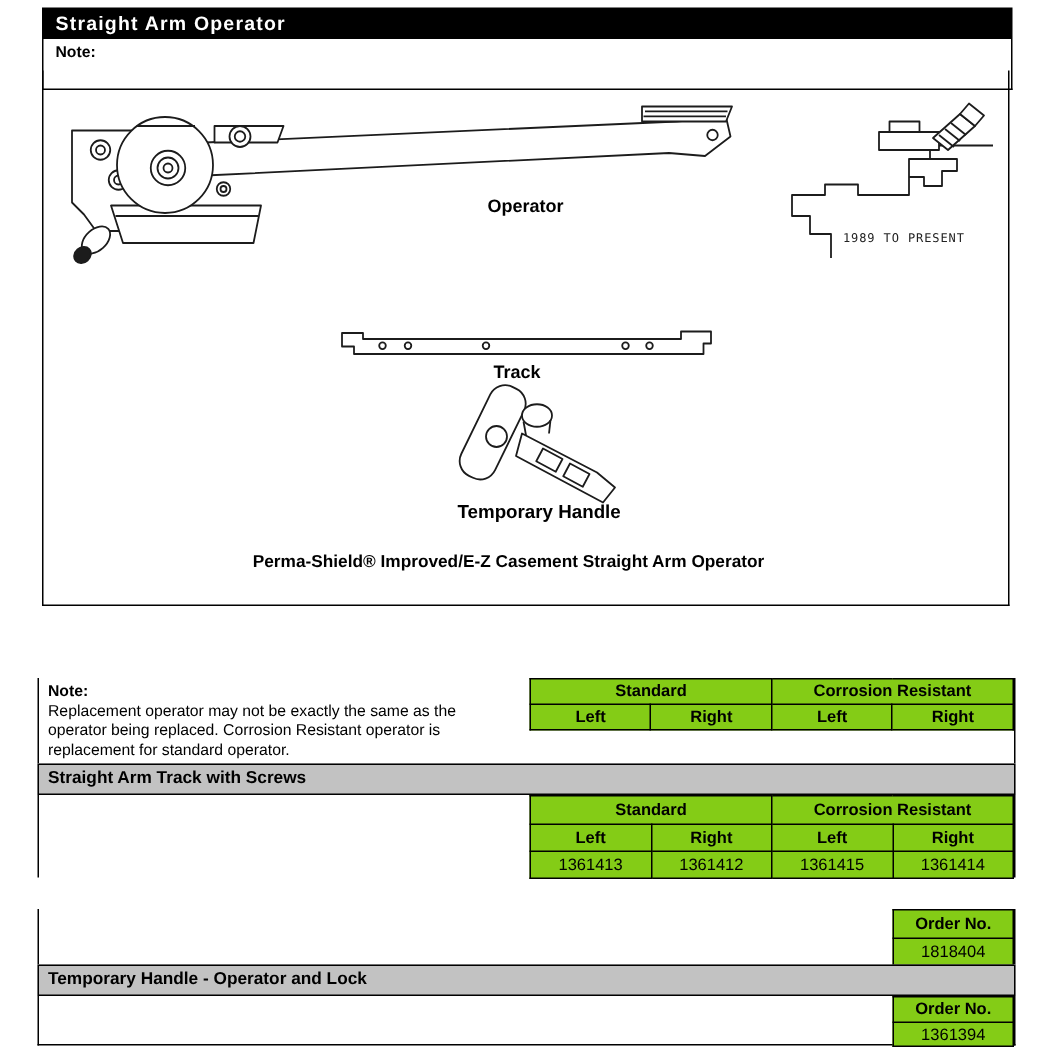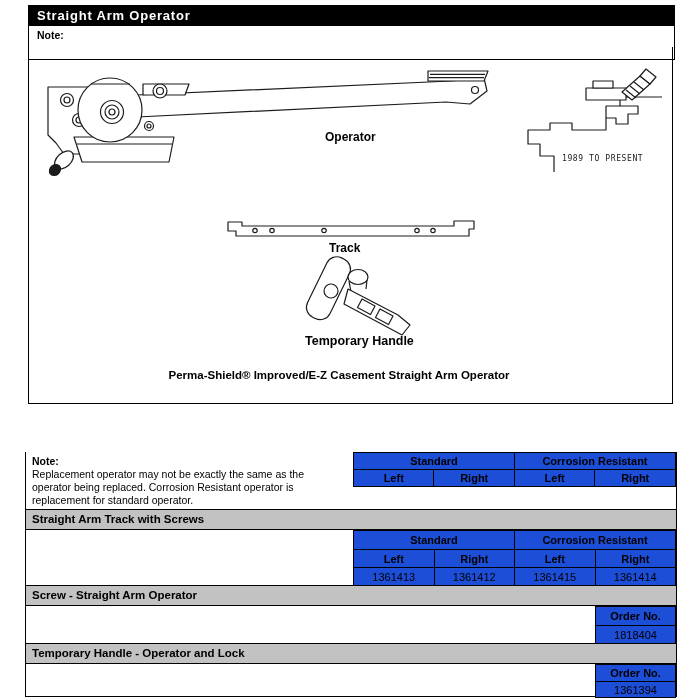--- a/index.html
+++ b/index.html
@@ -31,21 +31,21 @@
              font-weight:bold; font-size:11.5px; }
 
   
   .parts-table { position:absolute; left:25px; top:431px; width:652px; height:266px; font-size:11px; }
   .sec-bar { position:absolute; left:0; width:652px; height:21px; background:#c2c2c2;
              border:1px solid #000; font-weight:bold; font-size:11.5px; line-height:19px; padding-left:6px; }
   .sec-body { position:absolute; left:0; width:652px; background:#fff;
               border-left:1px solid #000; border-right:1px solid #000; }
   .cell-note { position:absolute; left:0; top:0; width:327px; height:57px; padding:3px 8px 0 6px; }
   .cell-note .note-text { width:302px; }
-  .tbl { position:absolute; border-collapse:collapse; table-layout:fixed; background:#1d4ed8;padding-left:40px; }
+  .tbl { position:absolute; border-collapse:collapse; table-layout:fixed; background:#84cc16;padding-left:40px; }
   .tbl th, .tbl td { border:1px solid #000; text-align:center; vertical-align:middle;
                      padding:0; font-size:11px; }
   .tbl th { font-weight:bold; }
   .tbl td { font-weight:normal; }
 </style>
 </head>
 <body>
 
 <div class="sheet">
 
@@ -175,21 +175,20 @@
         <tr style="height:18px">
           <td>1361413</td>
           <td>1361412</td>
           <td>1361415</td>
           <td>1361414</td>
         </tr>
       </tbody>
         </table>
     </div>
 
-    <div class="sec-bar" style="top:154px">Screw - Straight Arm Operator</div>
     <div class="sec-body" style="top:175px;height:37px">
       <table class="tbl" style="left:569px;top:0">
         <colgroup>
             <col style="width:82px">
           </colgroup>
         <tbody>
             <tr style="height:19px">
           <th>Order No.</th>
         </tr>
         <tr style="height:18px">

